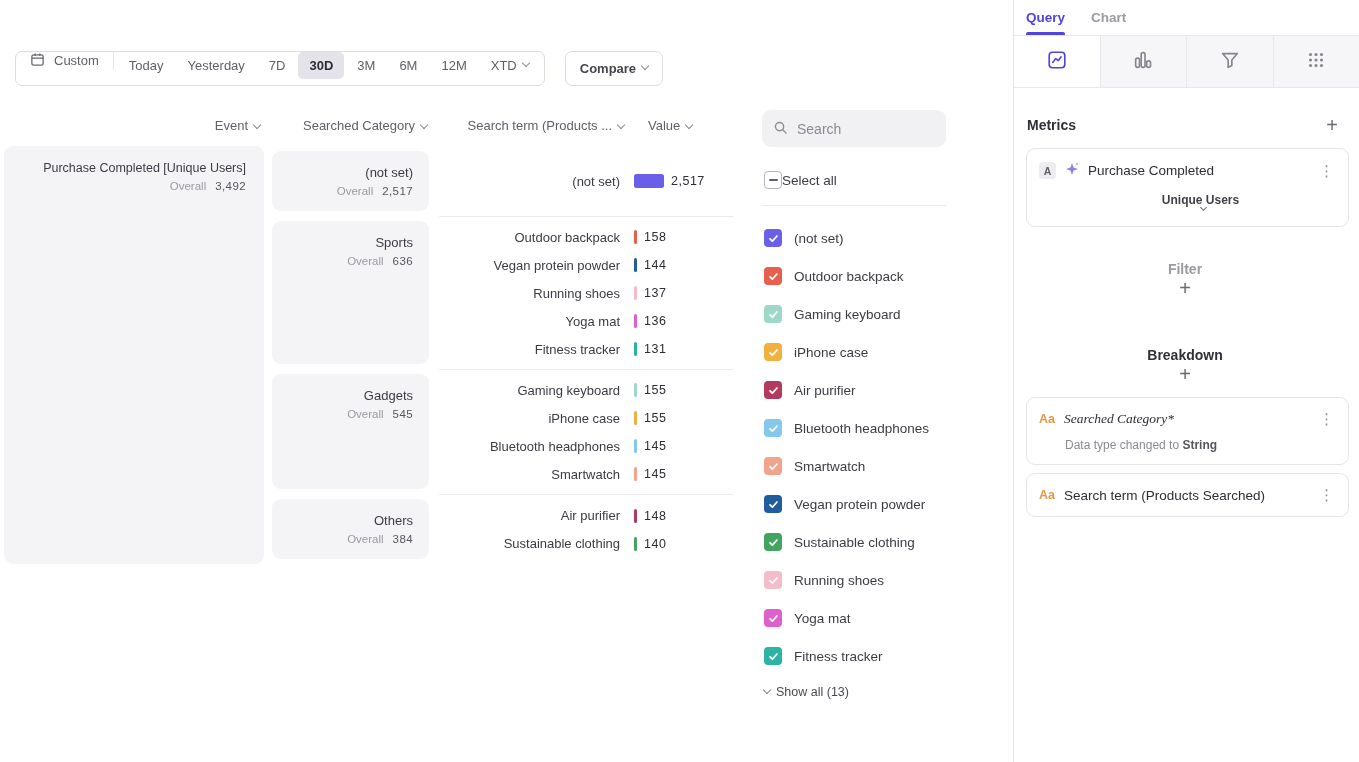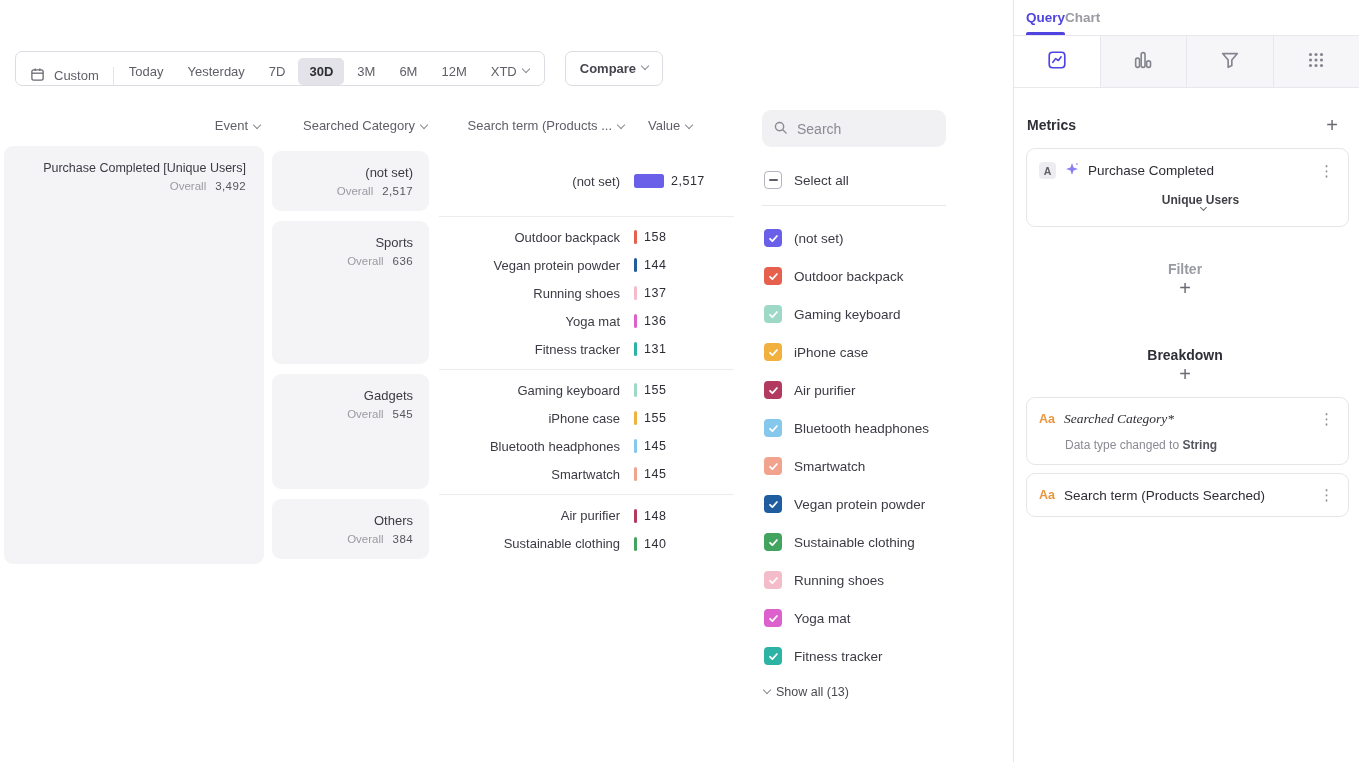--- a/index.html
+++ b/index.html
@@ -13,21 +13,21 @@
   .chev { display:inline-block; width:6px; height:6px;
     border-right:1.6px solid currentColor; border-bottom:1.6px solid currentColor;
     transform:rotate(45deg); position:relative; top:-2px; margin-left:6px; }
   .chev.left { margin-left:0; margin-right:6px; }
   .gray { color:#8a8a93; }
   button { font-family:inherit; background:none; border:none; cursor:pointer; color:inherit; font-size:13px; }
 
   
   .toolbar { position:absolute; left:15px; right:62px; top:50px; height:36px;
     display:flex; align-items:center; }
-  .date-group { display:flex; align-items:flex-end; border:1px solid #dcdce2; border-radius:7px; height:35px; background:#fff; }
+  .date-group { display:flex; align-items:flex-start; border:1px solid #dcdce2; border-radius:7px; height:35px; background:#fff; }
   .custom-btn { display:flex; align-items:center; gap:9px; padding:0 14px; border-right:1px solid #e4e4e9; color:#5f5f68; }
   .ranges { display:flex; align-items:center; padding:0 3px; }
   .seg-btn { height:27px; margin:0 1px; padding:0 11px; border-radius:5px; color:#5f5f68; font-size:13px; display:flex; align-items:center; }
   .seg-btn.selected { background:#e3e3e9; color:#2d2d35; font-weight:bold; }
   .compare-btn { display:flex; align-items:center; border:1px solid #dcdce2; border-radius:7px; height:35px; padding:0 14px; margin-left:20px; color:#45454e; font-weight:bold; }
   .charttype-btn { margin-left:auto; display:flex; align-items:center; gap:8px; border:1px solid #dcdce2; border-radius:7px; height:35px; padding:0 13px; color:#45454e; font-weight:bold; }
 
   
   .bar-table { position:absolute; left:4px; top:112px; width:730px; }
   .col-headers { display:flex; align-items:center; height:26px; color:#5f5f68; font-size:13px; }
@@ -53,34 +53,34 @@
   .term-label { flex:1; text-align:right; color:#3b3b44; padding-right:14px; white-space:nowrap; }
   .bar-zone { width:100px; display:flex; align-items:center; }
   .vbar { height:14px; border-radius:2.5px; flex-shrink:0; }
   .term-value { margin-left:7px; font-size:12.5px; color:#2d2d35; letter-spacing:0.5px; font-variant-numeric:tabular-nums; }
 
   
   .filter-panel { position:absolute; left:762px; top:110px; width:184px; }
   .search-box { height:37px; background:#f1f1f4; border-radius:9px; display:flex; align-items:center; padding:0 11px; gap:9px; }
   .search-box input { background:transparent; border:none; outline:none; width:100%; font-family:inherit; font-size:14px; color:#3b3b44; }
   .search-box input::placeholder { color:#8a8a93; }
-  .select-all-row { display:flex; align-items:center; gap:12px; margin:21px 2px 0; height:24px; }
+  .select-all-row { display:flex; align-items:center; gap:0; margin:21px 2px 0; height:24px; }
   .list-divider { border-top:1px solid #e8e8ec; margin:13px 0 13px; }
   .list-label { color:#8a8a93; font-size:12px; line-height:16px; margin:0 2px 12px; }
   .filter-item { display:flex; align-items:center; gap:12px; height:38px; padding:0 2px; }
   .checkbox { width:18px; height:18px; border-radius:4px; display:flex; align-items:center; justify-content:center; flex-shrink:0; }
   .checkbox.indeterminate { background:#fff; border:1.5px solid #b4b4bd; }
   .dash { width:9px; height:2px; background:#5f5f68; border-radius:1px; }
   .filter-label { font-size:13.5px; color:#3b3b44; white-space:nowrap; }
   .show-all { display:flex; align-items:center; margin:10px 0 0 2px; color:#4a4a52; font-size:12.5px; }
 
   
   .query-panel { position:absolute; left:1013px; top:0; width:346px; height:762px;
     border-left:1px solid #e6e6ea; background:#fff; }
-  .qp-tabs { display:flex; padding-left:12px; height:35px; align-items:stretch; }
+  .qp-tabs { display:flex; gap:26px; padding-left:12px; height:35px; align-items:stretch; }
   .qp-tab { font-size:13.5px; font-weight:bold; color:#9a9aa2; display:flex; align-items:center; position:relative; }
   .qp-tab.active { color:#4f44e0; }
   .qp-tab.active::after { content:''; position:absolute; left:0; right:0; bottom:0; height:3px; background:#4f44e0; border-radius:2px 2px 0 0; }
   .icon-tabs { display:flex; height:53px; border-top:1px solid #e8e8ec; border-bottom:1px solid #e8e8ec; }
   .icon-tab { flex:1; display:flex; align-items:center; justify-content:center; background:#f6f6f8; }
   .icon-tab + .icon-tab { border-left:1px solid #e8e8ec; }
   .icon-tab.selected { background:#fff; }
   .qp-section { display:flex; align-items:center; justify-content:space-between; padding:0 16px 0 13px; margin-top:26px; }
   .qp-section .title { font-size:14px; font-weight:bold; color:#2f2f37; }
   .qp-section.muted .title { color:#9a9aa3; }

